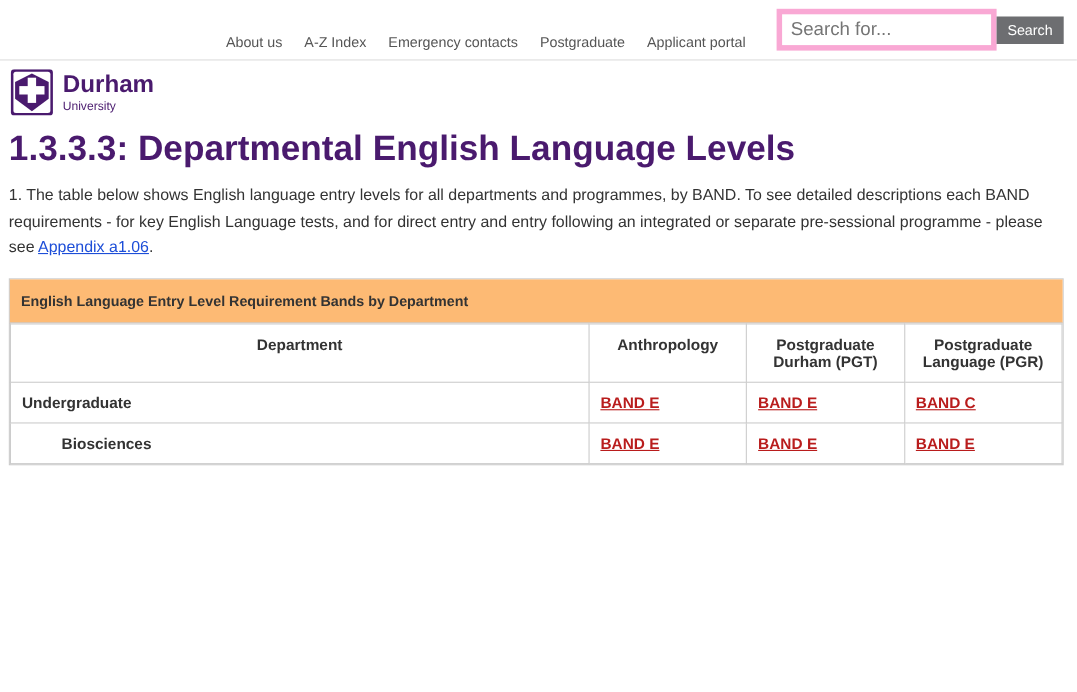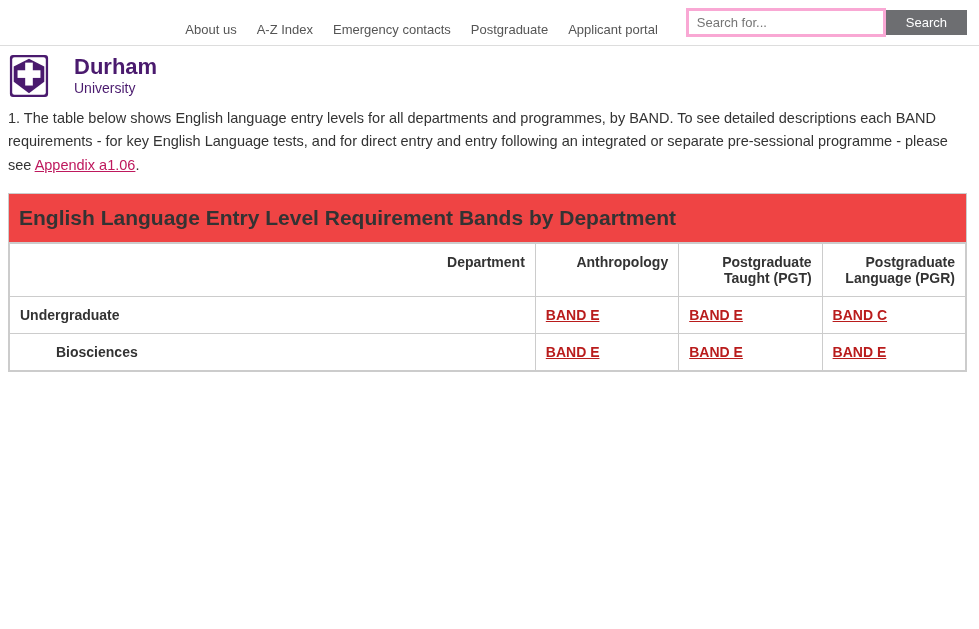--- a/index.html
+++ b/index.html
@@ -25,64 +25,64 @@
       font-size: 13px;
     }
 
     
     .search-bar {
       display: flex;
       align-items: center;
       margin-left: 8px;
     }
     .search-bar input {
-      border: 3px solid #f9a8d4;
+      border: 5px solid #f9a8d4;
       padding: 4px 8px;
-      font-size: 13px;
+      font-size: 17px;
       width: 200px;
       color: #999;
     }
     .search-bar button {
       background: #6d6e71;
       color: #fff;
       border: none;
-      padding: 5px 20px;
+      padding: 5px 10px;
       font-size: 13px;
       cursor: pointer;
     }
 
     
     .header {
       display: flex;
       align-items: center;
       justify-content: space-between;
       padding: 8px 12px 0 8px;
     }
     .logo-area {
       display: flex;
       align-items: center;
-      gap: 24px;
+      gap: 7px;
       text-decoration: none;
     }
     .logo-shield {
       width: 42px;
       height: 42px;
     }
     .logo-text {
       display: flex;
       flex-direction: column;
       line-height: 1.2;
     }
     .logo-text .dur {
       font-size: 22px;
       font-weight: bold;
       color: #4a1a6e;
     }
     .logo-text .uni {
-      font-size: 14px;
+      font-size: 11px;
       color: #4a1a6e;
     }
 
     
     .main-content {
       padding: 10px 12px 20px 8px;
     }
 
     .page-title {
       font-size: 32px;
@@ -92,51 +92,51 @@
       line-height: 1.2;
     }
 
     .intro-text {
       font-size: 14.5px;
       line-height: 1.6;
       margin-bottom: 16px;
       color: #333;
     }
     .intro-text a {
-      color: #be185d;
+      color: #1d4ed8;
       text-decoration: underline;
     }
 
     
     .table-container {
       border: 1px solid #ccc;
       width: 100%;
     }
     .table-header {
-      background: #ef4444;
+      background: #fdba74;
       padding: 12px 10px;
-      font-size: 21px;
+      font-size: 13px;
       font-weight: bold;
       border-bottom: 1px solid #ccc;
     }
 
     table {
       width: 100%;
       border-collapse: collapse;
     }
     table th, table td {
       border: 1px solid #ccc;
       padding: 10px 10px;
       vertical-align: top;
     }
     table th {
       font-weight: bold;
       font-size: 14px;
       background: #fff;
-      text-align: right;
+      text-align: center;
     }
     table td {
       font-size: 14px;
     }
     table td a {
       color: #b91c1c;
       text-decoration: underline;
       font-weight: bold;
     }
 
@@ -171,34 +171,35 @@
       <rect x="10" y="20" width="30" height="10" fill="#fff"></rect>
     </svg>
     <div class="logo-text">
       <span class="dur">Durham</span>
       <span class="uni">University</span>
     </div>
   </a>
 </div>
 
 <div class="main-content">
+  <h1 class="page-title">1.3.3.3: Departmental English Language Levels</h1>
 
   <p class="intro-text">
     <span>1. The table below shows English language entry levels for all departments and programmes, by BAND. To see detailed descriptions each BAND requirements - for key English Language tests, and for direct entry and entry following an integrated or separate pre-sessional programme - please see</span>
     <a href="#">Appendix a1.06</a><span>.</span>
   </p>
 
   <div class="table-container">
     <div class="table-header">English Language Entry Level Requirement Bands by Department</div>
     <table>
       <thead>
         <tr>
           <th class="col-header-dept">Department</th>
           <th class="col-header-ug">Anthropology</th>
-          <th class="col-header-pgt">Postgraduate Taught (PGT)</th>
+          <th class="col-header-pgt">Postgraduate Durham (PGT)</th>
           <th class="col-header-pgr">Postgraduate Language (PGR)</th>
         </tr>
       </thead>
       <tbody id="table-body">
       <tr>
             <td style="font-weight: bold;">Undergraduate</td>
             <td><a href="#">BAND E</a></td>
             <td><a href="#">BAND E</a></td>
             <td><a href="#">BAND C</a></td>
           </tr>

